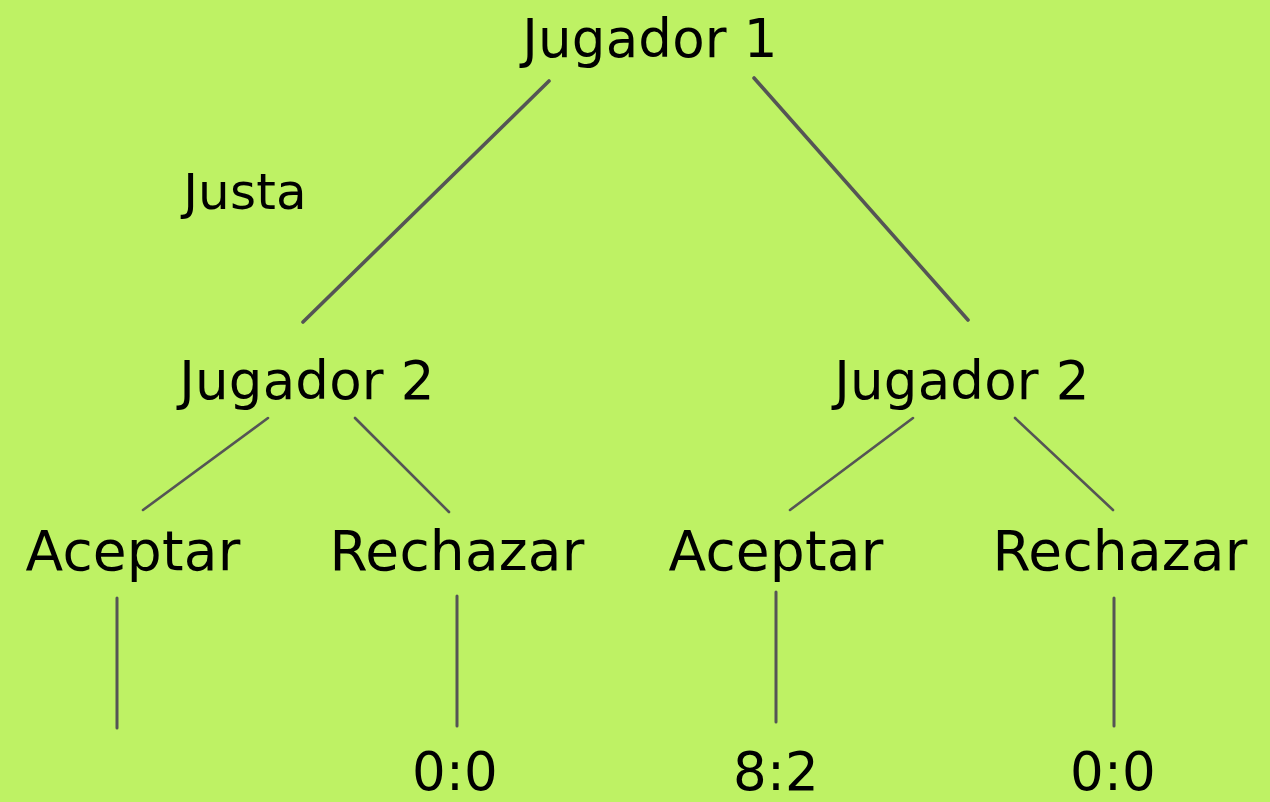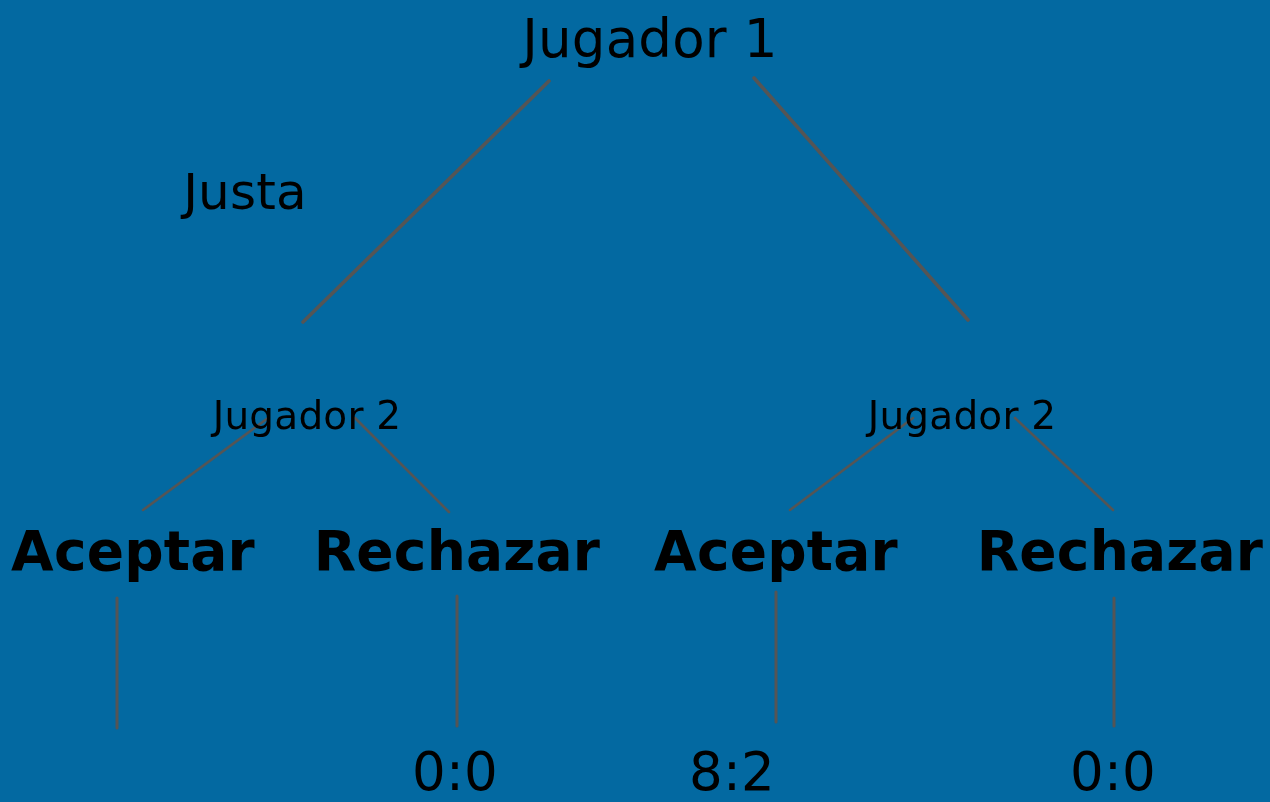--- a/index.html
+++ b/index.html
@@ -13,21 +13,21 @@
     height: 802px;
     overflow: hidden;
     font-family: "DejaVu Sans", "Liberation Sans", sans-serif;
     color: #000000;
   }
 
   #game-tree {
     position: relative;
     width: 1270px;
     height: 802px;
-    background: #0369a1;
+    background: #bef264;
   }
 
   
   #edges {
     position: absolute;
     left: 0;
     top: 0;
     width: 1270px;
     height: 802px;
     pointer-events: none;
@@ -40,22 +40,22 @@
     text-align: center;
     line-height: 1;
     color: #000000;
     font-weight: 400;
     letter-spacing: 0.2px;
     transform: translate(-50%, -50%);
   }
 
   .level-root    { font-size: 53px; }
   .level-branch  { font-size: 50px; }
-  .level-player2 { font-size: 39px; margin-top: 35px; }
-  .level-action  { font-size: 55px; font-weight: bold; }
+  .level-player2 { font-size: 53px; }
+  .level-action  { font-size: 55px; }
   .level-payoff  { font-size: 53px; }
 </style>
 </head>
 <body style="background: rgb(255, 255, 255);">
 
 <div id="game-tree">
 
   <svg id="edges" viewBox="0 0 1270 802" width="1270" height="802" xmlns="http://www.w3.org/2000/svg">
     <line stroke-linecap="round" x1="549" y1="81" x2="303" y2="322" stroke="#555555" stroke-width="3.6"></line>
     <line stroke-linecap="round" x1="754" y1="78" x2="968" y2="320" stroke="#555555" stroke-width="3.6"></line>
@@ -75,16 +75,16 @@
 
   <div class="node-label level-player2" style="left: 307px; top: 380px;">Jugador 2</div>
   <div class="node-label level-player2" style="left: 962px; top: 380px;">Jugador 2</div>
 
   <div class="node-label level-action" style="left: 133px; top: 551px;">Aceptar</div>
   <div class="node-label level-action" style="left: 457px; top: 551px;">Rechazar</div>
   <div class="node-label level-action" style="left: 776px; top: 551px;">Aceptar</div>
   <div class="node-label level-action" style="left: 1120px; top: 551px;">Rechazar</div>
 
   <div class="node-label level-payoff" style="left: 455px; top: 771px;">0:0</div>
-  <div class="node-label level-payoff" style="left: 732px; top: 771px; text-align: center;">8:2</div>
+  <div class="node-label level-payoff" style="left: 776px; top: 771px; text-align: center;">8:2</div>
   <div class="node-label level-payoff" style="left: 1113px; top: 771px;">0:0</div>
 
 </div>
 
 </body></html>

